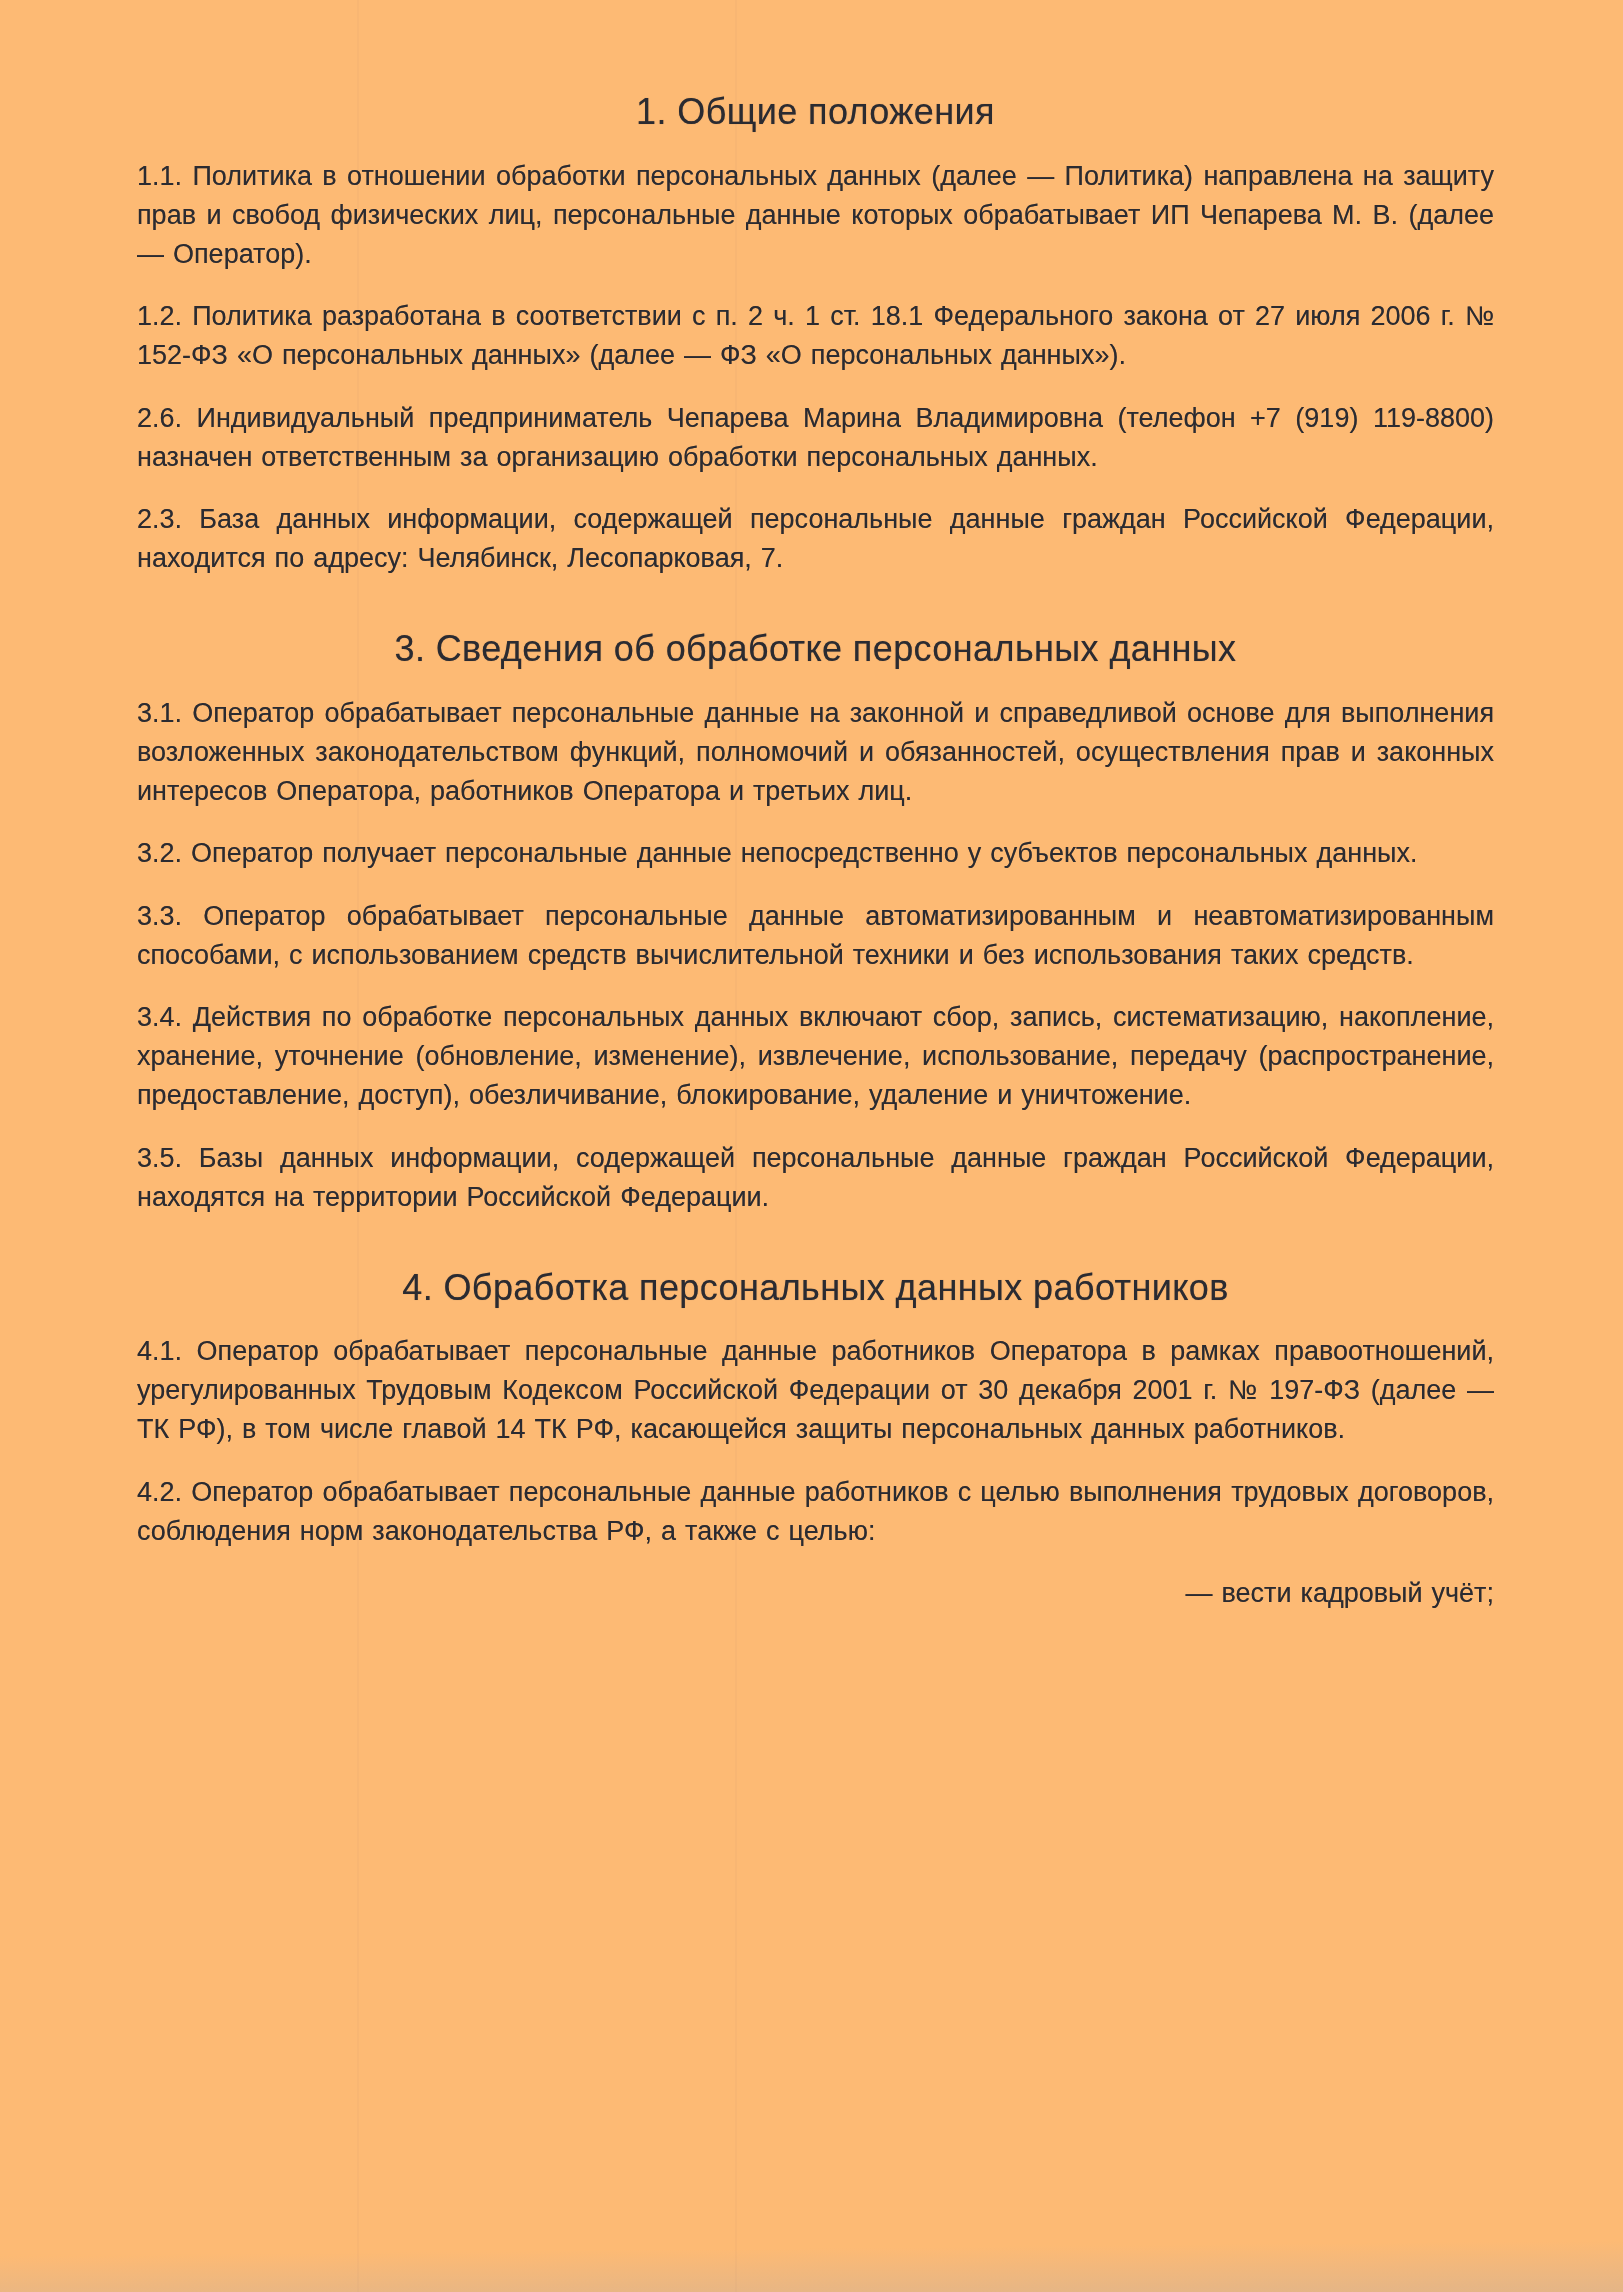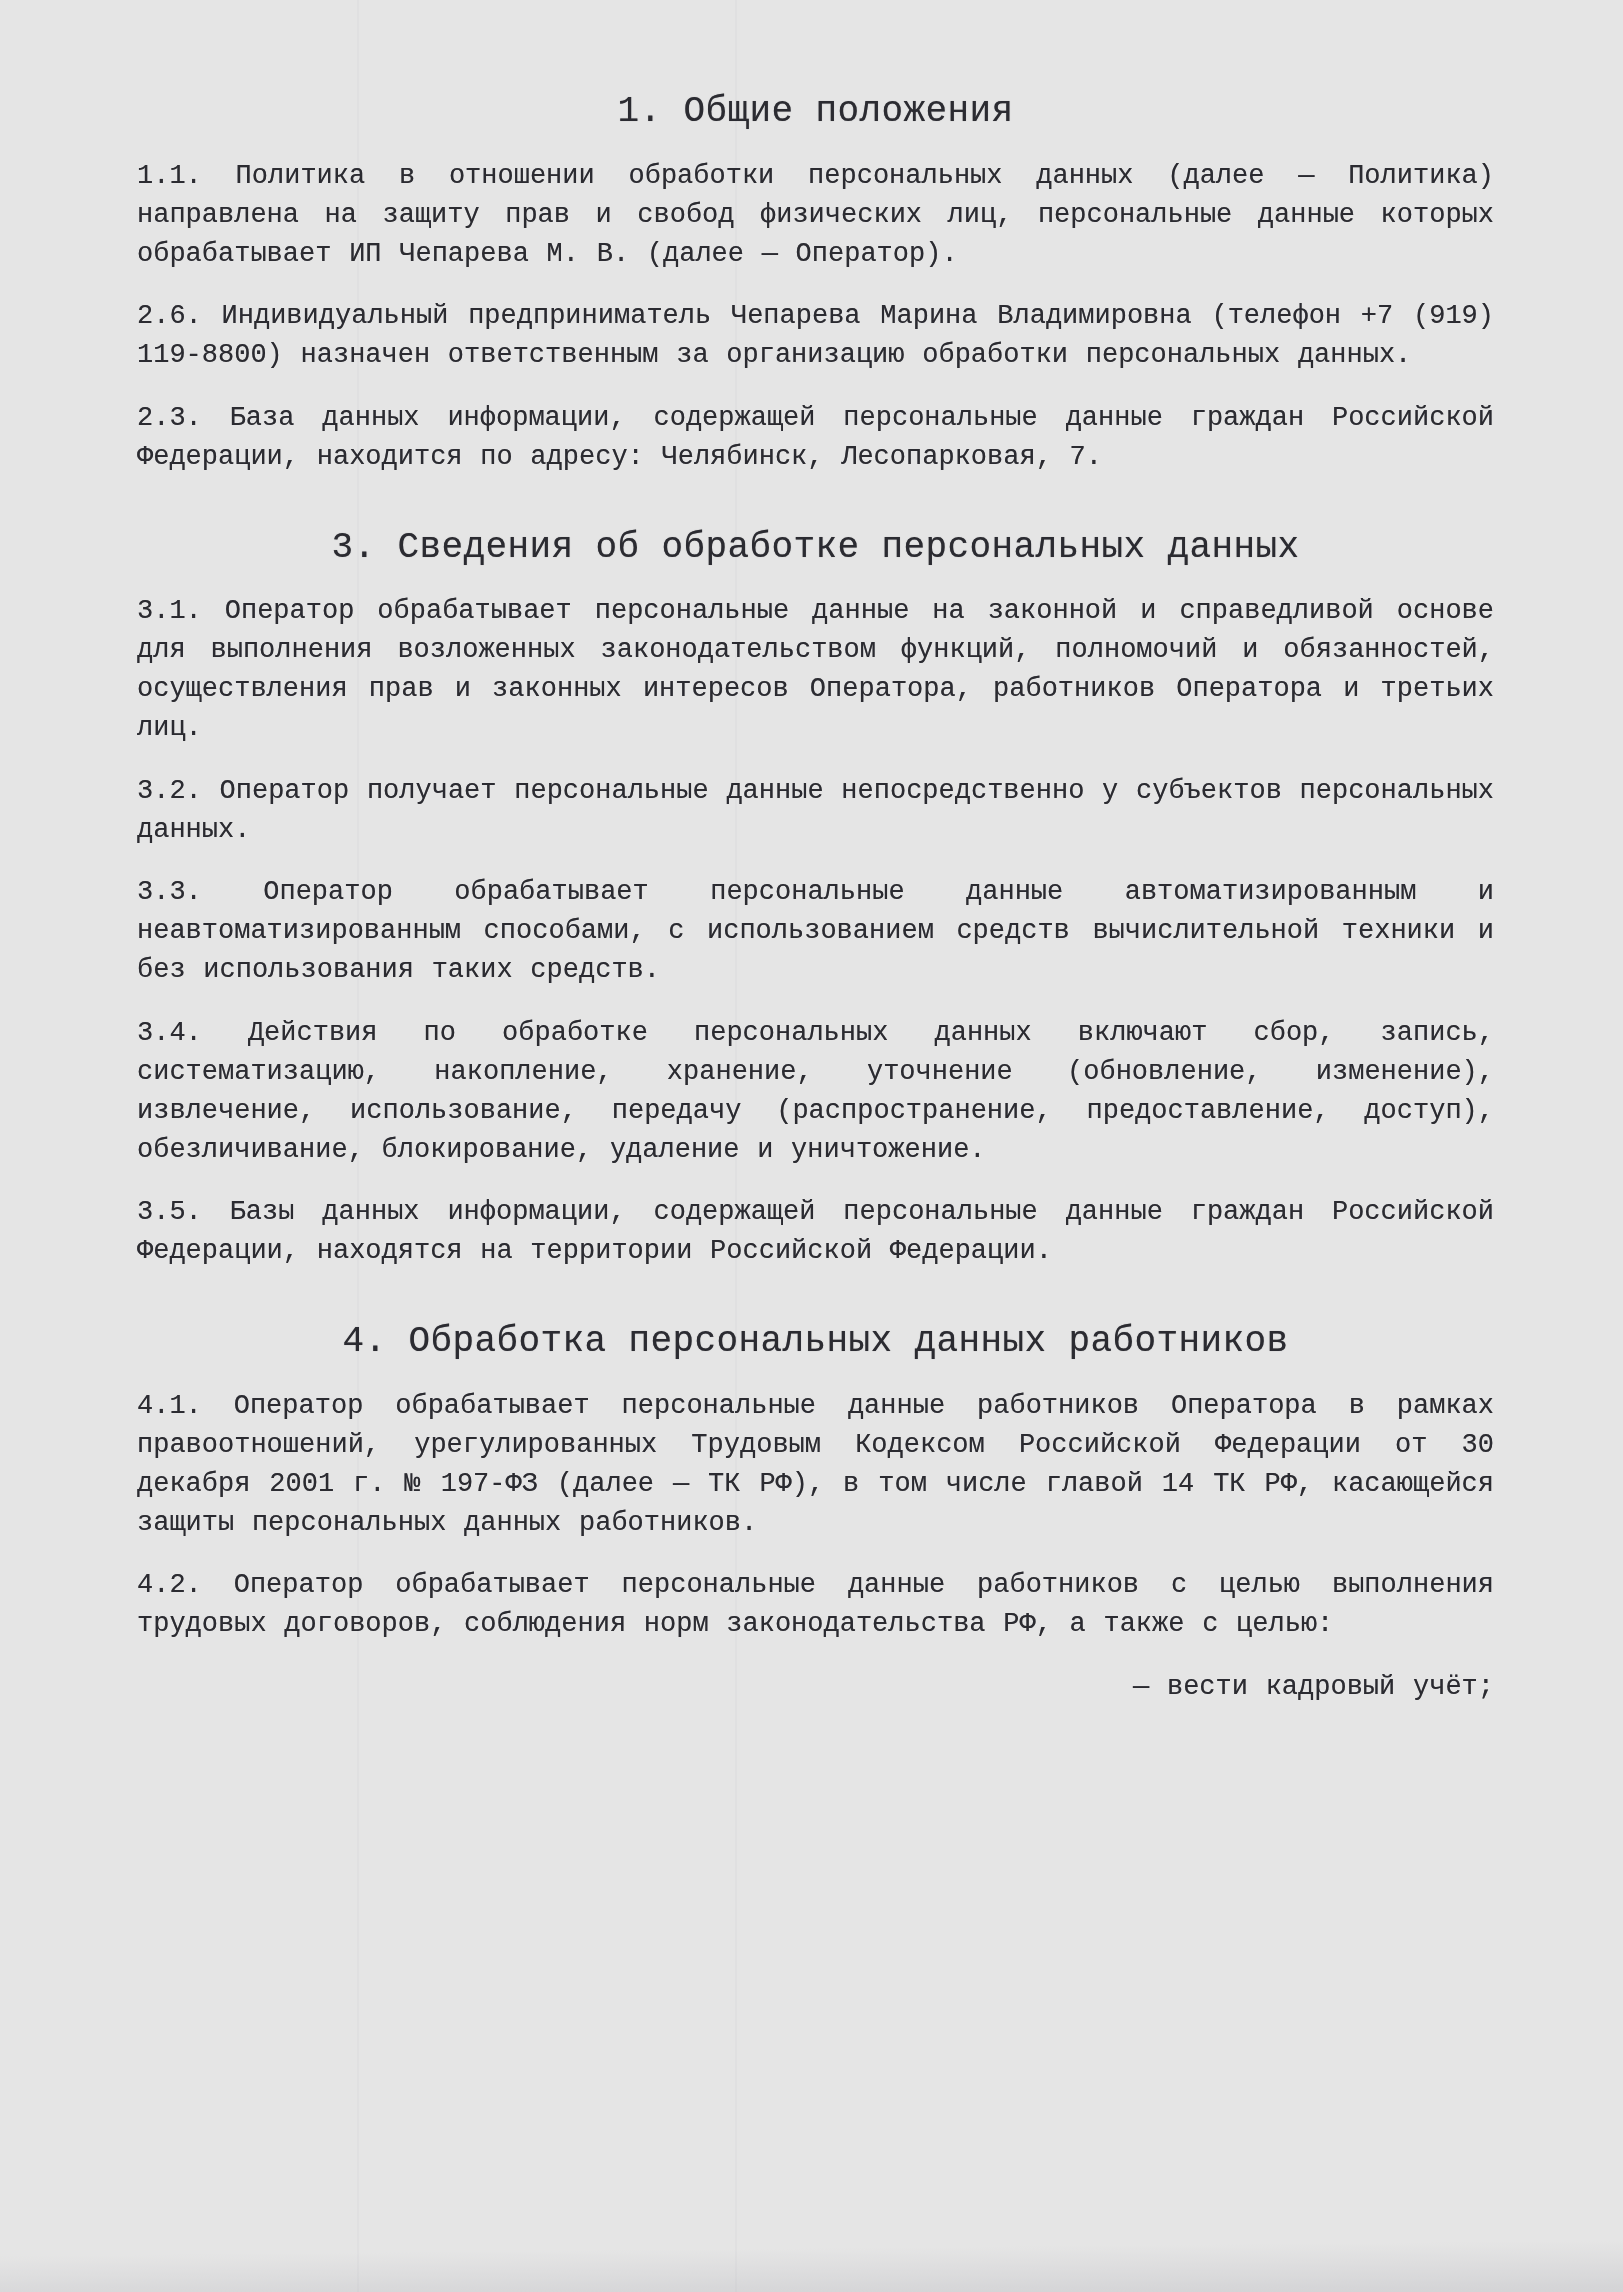--- a/index.html
+++ b/index.html
@@ -6,22 +6,22 @@
     margin: 0;
     padding: 0;
     background: #ffffff;
   }
   .page {
     position: relative;
     width: 1623px;
     height: 2293px;
     box-sizing: border-box;
     padding: 90px 129px 0 137px;
-    background: #e5e5e5;
-    font-family: Liberation Mono, monospace;
+    background: #fdba74;
+    font-family: Liberation Sans, sans-serif;
     color: #2b2b31;
     overflow: hidden;
   }
   .doc-section { position: relative; }
   .heading {
     font-size: 36px;
     line-height: 43px;
     font-weight: 400;
     text-align: center;
     margin: 49px 0 13.7px 0;
@@ -61,20 +61,21 @@
   }
 </style>
 </head>
 <body>
 
 <div class="page">
 
   <section class="doc-section">
     <h2 class="heading">1. Общие положения</h2>
     <p class="para">1.1. Политика в отношении обработки персональных данных (далее — Политика) направлена на защиту прав и свобод физических лиц, персональные данные которых обрабатывает ИП Чепарева М. В. (далее — Оператор).</p>
+    <p class="para">1.2. Политика разработана в соответствии с п. 2 ч. 1 ст. 18.1 Федерального закона от 27 июля 2006 г. № 152-ФЗ «О персональных данных» (далее — ФЗ «О персональных данных»).</p>
   </section>
 
   <section class="doc-section">
     <p class="para">2.6. Индивидуальный предприниматель Чепарева Марина Владимировна (телефон +7 (919) 119-8800) назначен ответственным за организацию обработки персональных данных.</p>
     <p class="para">2.3. База данных информации, содержащей персональные данные граждан Российской Федерации, находится по адресу: Челябинск, Лесопарковая, 7.</p>
   </section>
 
   <section class="doc-section">
     <h2 class="heading">3. Сведения об обработке персональных данных</h2>
     <p class="para">3.1. Оператор обрабатывает персональные данные на законной и справедливой основе для выполнения возложенных законодательством функций, полномочий и обязанностей, осуществления прав и законных интересов Оператора, работников Оператора и третьих лиц.</p>

